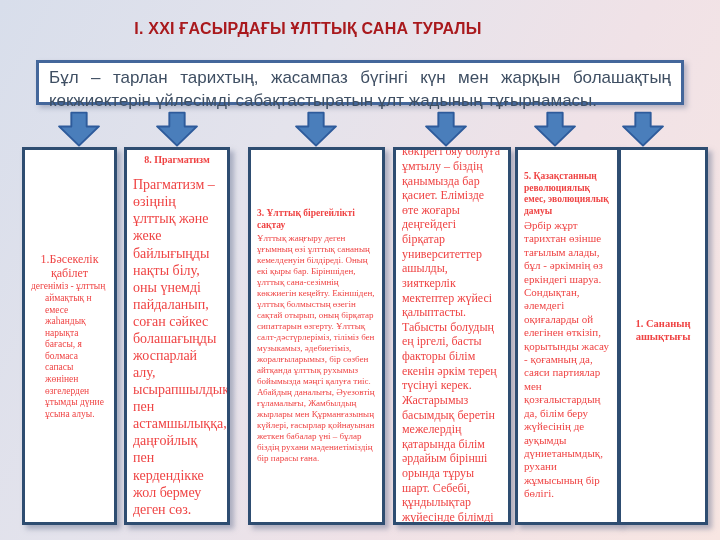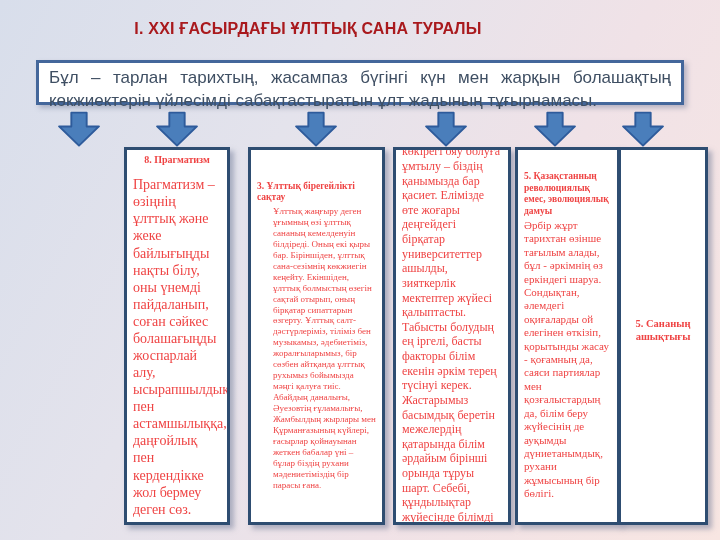--- a/index.html
+++ b/index.html
@@ -45,21 +45,21 @@
   .c4{left:393px;width:118px}
   .c5{left:515px;width:105px}
   .c6{left:618px;width:90px}
   .heading{font-weight:bold;white-space:pre-line;line-height:1.2;margin:0 0 2px 0;}
   .body{white-space:pre-line;line-height:1.22;margin:0;}
   .c1 .heading{font-weight:400;font-size:12px;text-align:center;margin-bottom:1px;}
   .c1 .body{font-size:9.5px;padding-left:14px;text-indent:-14px;}
   .c2 .heading{font-size:10px;text-align:center;margin-bottom:10px;}
   .c2 .body{font-size:14px;}
   .c3 .heading{font-size:9.5px;text-align:left;}
-  .c3 .body{font-size:9px;margin-left:16px;}
+  .c3 .body{font-size:9px;}
   .c4 .heading{font-size:10px;text-align:center;}
   .c4 .body{font-size:12px;}
   .c5 .heading{font-size:9.5px;text-align:left;}
   .c5 .body{font-size:11px;}
   .c6 .heading{font-size:10.5px;text-align:center;margin-bottom:10px;}
   .c6 .body{font-size:10px;}
 </style>
 </head>
 <body>
 
@@ -83,20 +83,26 @@
   <svg class="arrow a4" viewBox="0 0 60 48">
     <polygon points="20,2 40,2 40,20 56,20 30,45 4,20 20,20" fill="#4a7ebb" stroke="#2e5b9b" stroke-width="2.5" stroke-linejoin="round"></polygon>
   </svg>
   <svg class="arrow a5" viewBox="0 0 60 48">
     <polygon points="20,2 40,2 40,20 56,20 30,45 4,20 20,20" fill="#4a7ebb" stroke="#2e5b9b" stroke-width="2.5" stroke-linejoin="round"></polygon>
   </svg>
   <svg class="arrow a6" viewBox="0 0 60 48">
     <polygon points="20,2 40,2 40,20 56,20 30,45 4,20 20,20" fill="#4a7ebb" stroke="#2e5b9b" stroke-width="2.5" stroke-linejoin="round"></polygon>
   </svg>
 
+  <div class="box c1">
+    <div class="box-inner">
+      <p class="heading">1.Бәсекелік қабілет</p>
+      <p class="body">дегеніміз - ұлттың аймақтық н емесе жаһандық нарықта бағасы, я болмаса сапасы жөнінен өзгелерден ұтымды дүние ұсына алуы.</p>
+    </div>
+  </div>
 
   <div class="box c2">
     <div class="box-inner">
       <p class="heading">8. Прагматизм</p>
       <p class="body">Прагматизм – өзіңнің ұлттық және жеке байлығыңды нақты білу, оны үнемді пайдаланып, соған сәйкес болашағыңды жоспарлай алу, ысырапшылдық пен астамшылыққа, даңғойлық пен кердендікке жол бермеу деген сөз.</p>
     </div>
   </div>
 
   <div class="box c3">
     <div class="box-inner">
@@ -114,17 +120,17 @@
 
   <div class="box c5">
     <div class="box-inner">
       <p class="heading">5. Қазақстанның революциялық емес, эволюциялық дамуы</p>
       <p class="body">Әрбір жұрт тарихтан өзінше тағылым алады, бұл - әркімнің өз еркіндегі шаруа. Сондықтан, әлемдегі оқиғаларды ой елегінен өткізіп, қорытынды жасау - қоғамның да, саяси партиялар мен қозғалыстардың да, білім беру жүйесінің де ауқымды дүниетанымдық, рухани жұмысының бір бөлігі.</p>
     </div>
   </div>
 
   <div class="box c6">
     <div class="box-inner">
-      <p class="heading">5. Сананың ашықтығы</p>
+      <p class="heading">1. Сананың ашықтығы</p>
     </div>
   </div>
 
 </div>
 
 </body></html>

